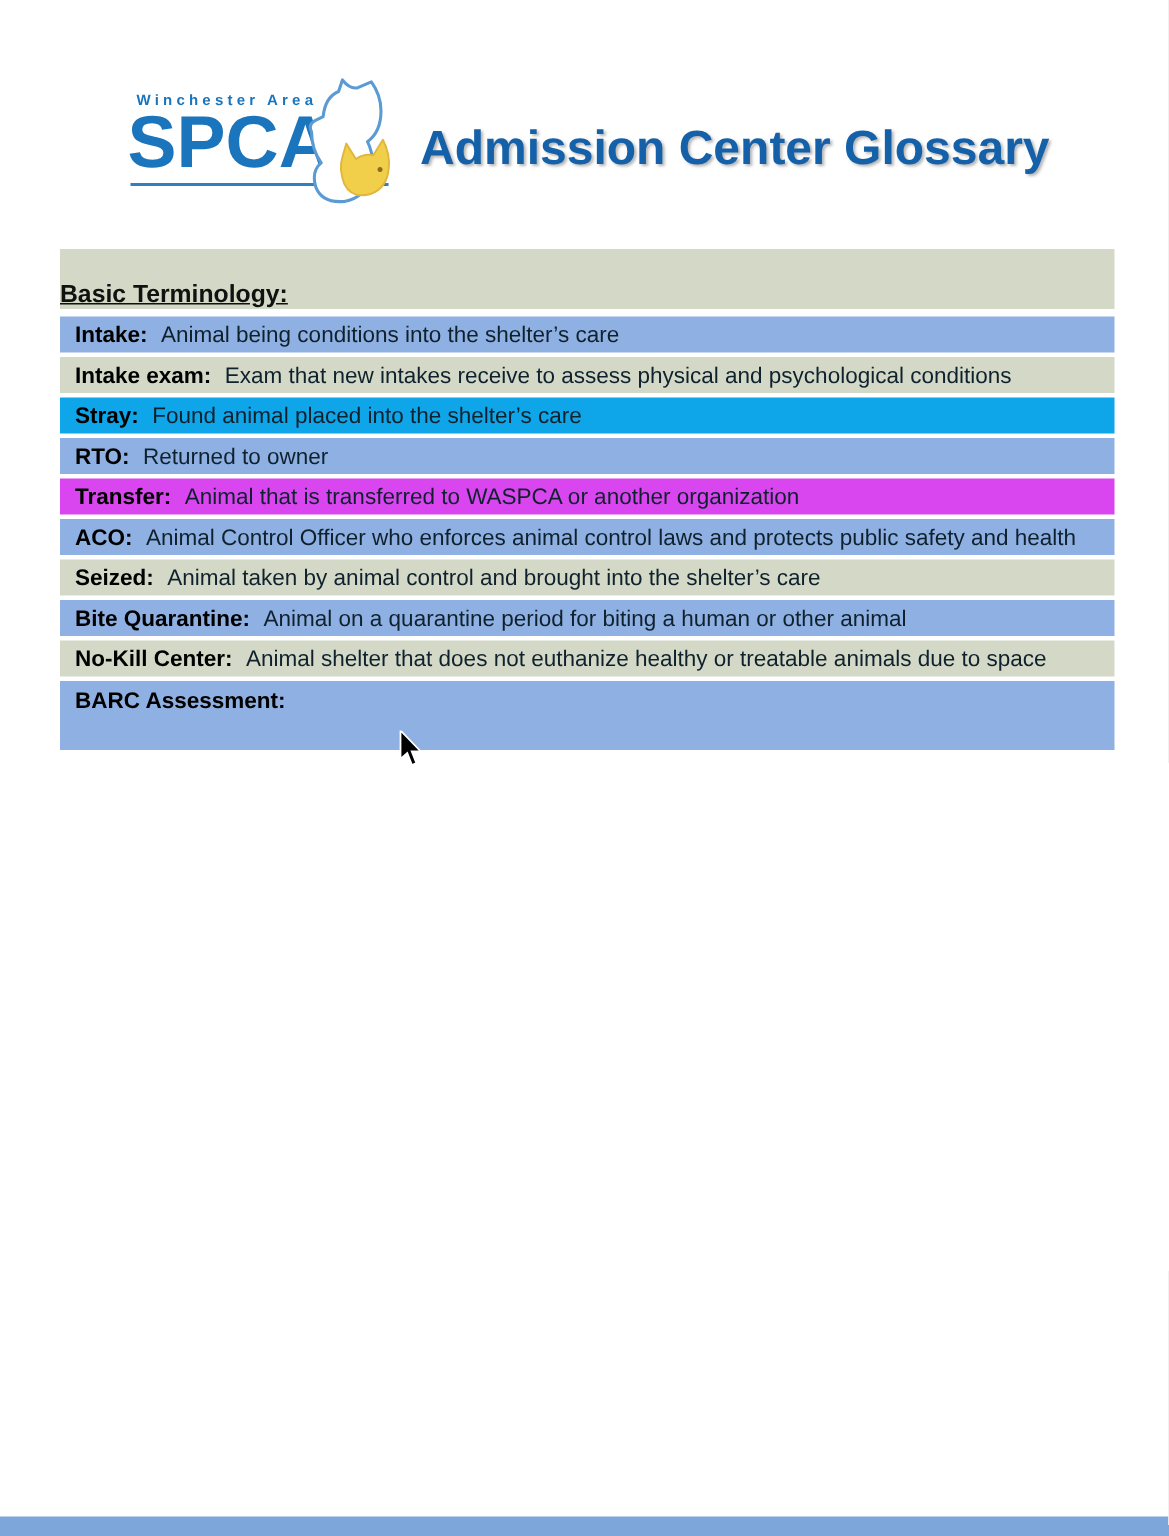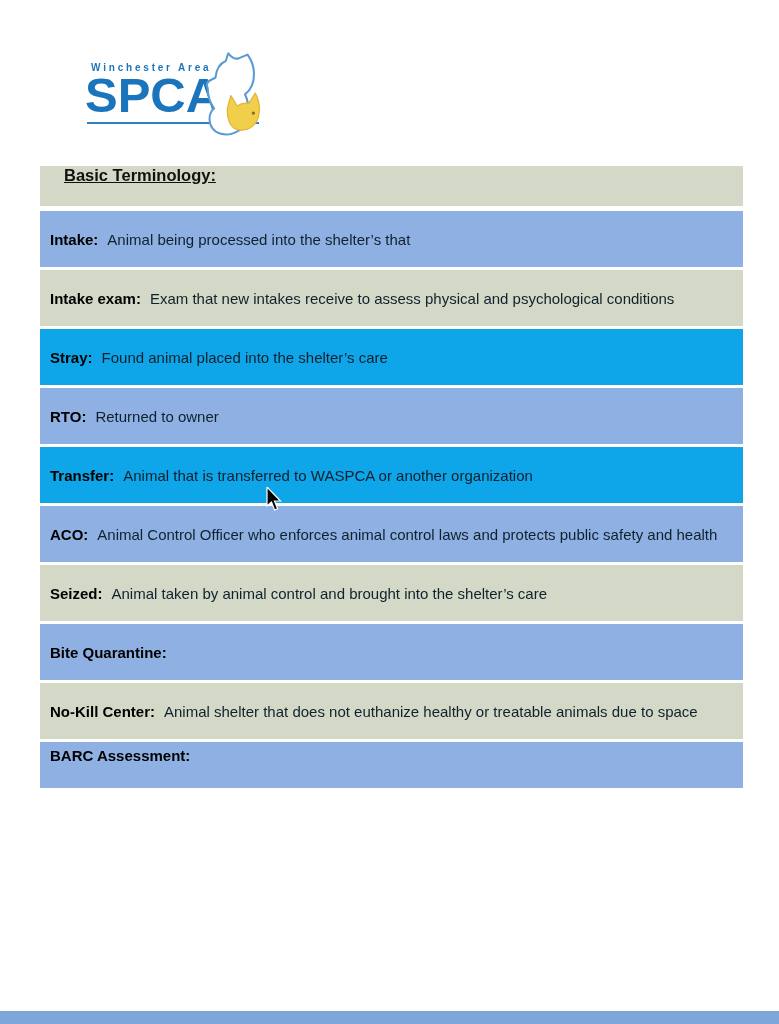--- a/index.html
+++ b/index.html
@@ -50,29 +50,29 @@
   
   .glossary {
     position: absolute;
     left: 40px; top: 166px;
     width: 703px;
   }
   .theader {
     height: 40px;
     margin-bottom: 5px;
     display: flex;
-    align-items: flex-start;
-    padding-left: 24px;
+    align-items: flex-end;
+    padding-left: 0;
     font-size: 16.5px;
     font-weight: bold;
     color: #111111;
     text-decoration: underline;
   }
   .row {
-    height: 56px;
+    height: 24px;
     margin-bottom: 3px;
     display: flex;
     align-items: center;
     padding-left: 10px;
     font-size: 15px;
     line-height: 19px;
   }
   .row.wrap {
     height: 46px;
     align-items: flex-start;
@@ -112,64 +112,66 @@
     <svg class="brand-mark" viewBox="0 0 60 70">
 
       <path d="M8,28 Q6,24 10,22 L14,20 Q15,10 22,7 L24,1 Q28,6 32,5 L39,2 Q44,9 44,17
                Q44,28 37,33 Q41,41 39,51 Q36,62 25,64 Q13,65 10,56 Q8,48 13,44 Q8,37 8,28 Z" fill="#ffffff" stroke="#5b9bd5" stroke-width="1.6" stroke-linejoin="round"></path>
 
       <path d="M26,34 L31,42 Q35,39 40,40 L45,32 Q49,40 48,47 Q47,57 39,60 Q29,63 25,55 Q22,47 24,41 Z" fill="#f2cf4a" stroke="#e0b73a" stroke-width="1" stroke-linejoin="round"></path>
       <circle cx="43.5" cy="47.5" r="1.3" fill="#8a6d1f"></circle>
     </svg>
   </div>
 
+  <div class="page-title">Admission Center Glossary</div>
 
   <div class="glossary">
     <div class="theader" style="background: rgb(211, 217, 198);">
       <span>Basic Terminology:</span>
     </div>
     <div id="rows">
   <div class="row" style="background: rgb(143, 176, 226);">
     <span class="term">Intake:</span>
-    <span class="def">Animal being processed into the shelter’s that</span>
+    <span class="def">Animal being conditions into the shelter’s care</span>
   </div>
 
   <div class="row" style="background: rgb(211, 217, 198);">
     <span class="term">Intake exam:</span>
     <span class="def">Exam that new intakes receive to assess physical and psychological conditions</span>
   </div>
 
   <div class="row" style="background: #0ea5e9;">
     <span class="term">Stray:</span>
     <span class="def">Found animal placed into the shelter’s care</span>
   </div>
 
 
   <div class="row" style="background: rgb(143, 176, 226);">
     <span class="term">RTO:</span>
     <span class="def">Returned to owner</span>
   </div>
 
-  <div class="row" style="background: #0ea5e9;">
+  <div class="row" style="background: #d946ef;">
     <span class="term">Transfer:</span>
     <span class="def">Animal that is transferred to WASPCA or another organization</span>
   </div>
 
   <div class="row" style="background: rgb(143, 176, 226);">
     <span class="term">ACO:</span>
     <span class="def">Animal Control Officer who enforces animal control laws and protects public safety and health</span>
   </div>
 
   <div class="row" style="background: rgb(211, 217, 198);">
     <span class="term">Seized:</span>
     <span class="def">Animal taken by animal control and brought into the shelter’s care</span>
   </div>
 
   <div class="row" style="background: rgb(143, 176, 226);">
     <span class="term">Bite Quarantine:</span>
+    <span class="def">Animal on a quarantine period for biting a human or other animal</span>
   </div>
 
   <div class="row" style="background: rgb(211, 217, 198);">
     <span class="term">No-Kill Center:</span>
     <span class="def">Animal shelter that does not euthanize healthy or treatable animals due to space</span>
   </div>
 
   <div class="row wrap" style="background: rgb(143, 176, 226);">
     <span class="term">BARC Assessment:</span>
   </div>

